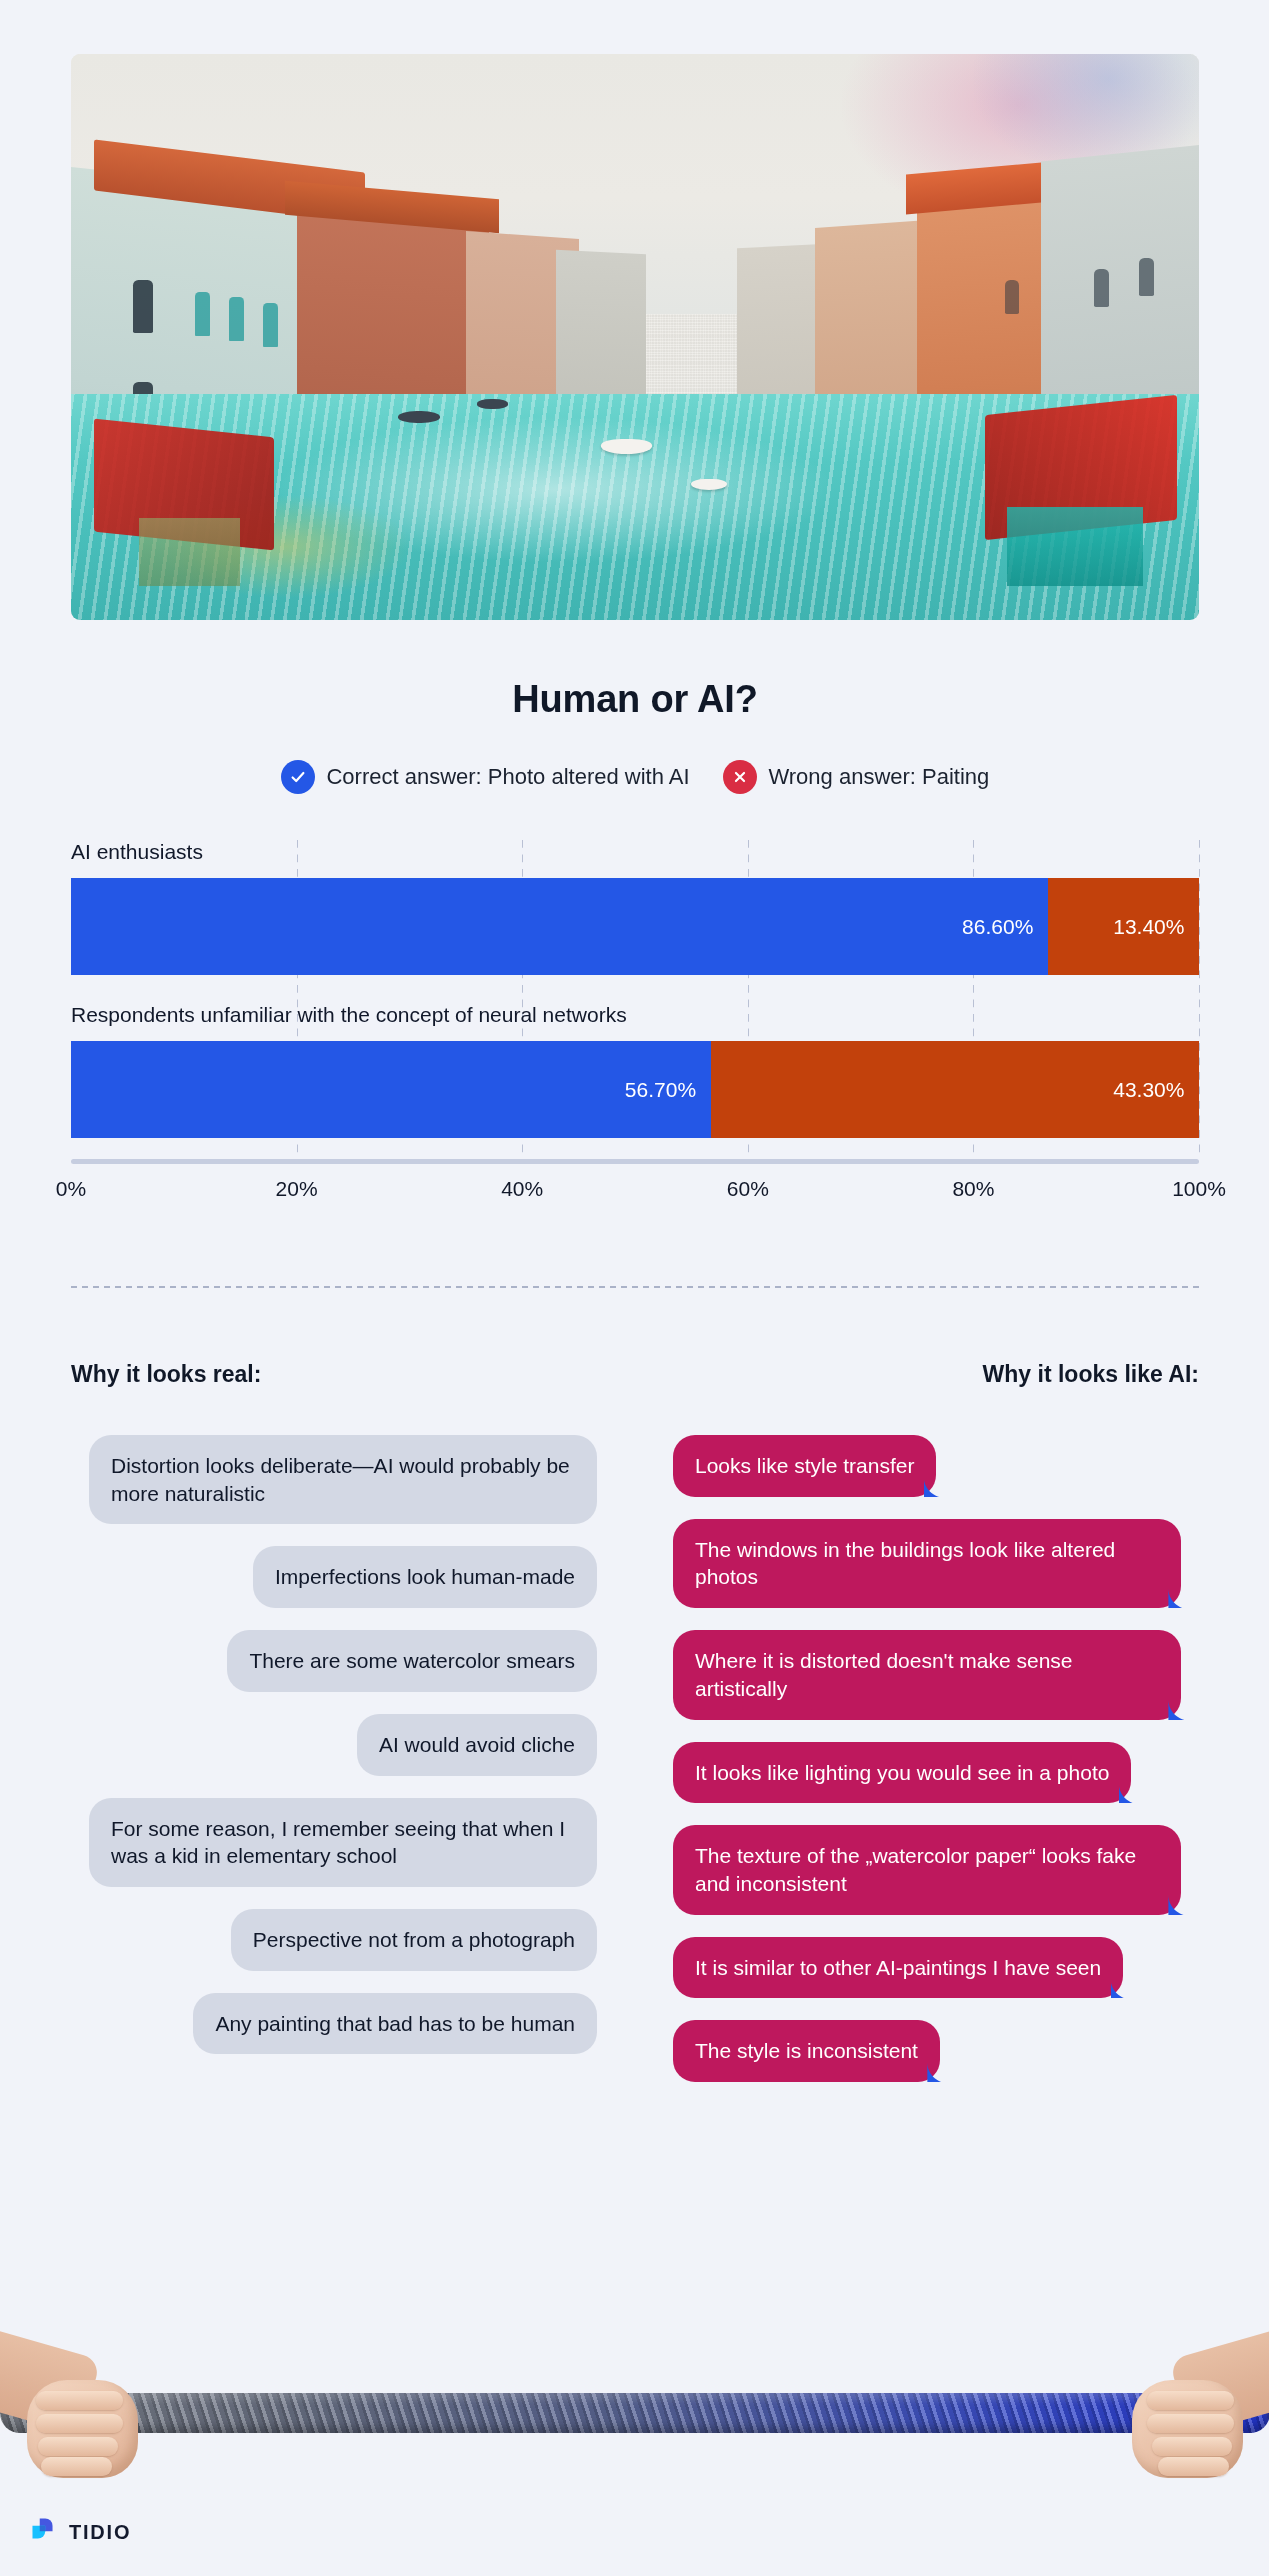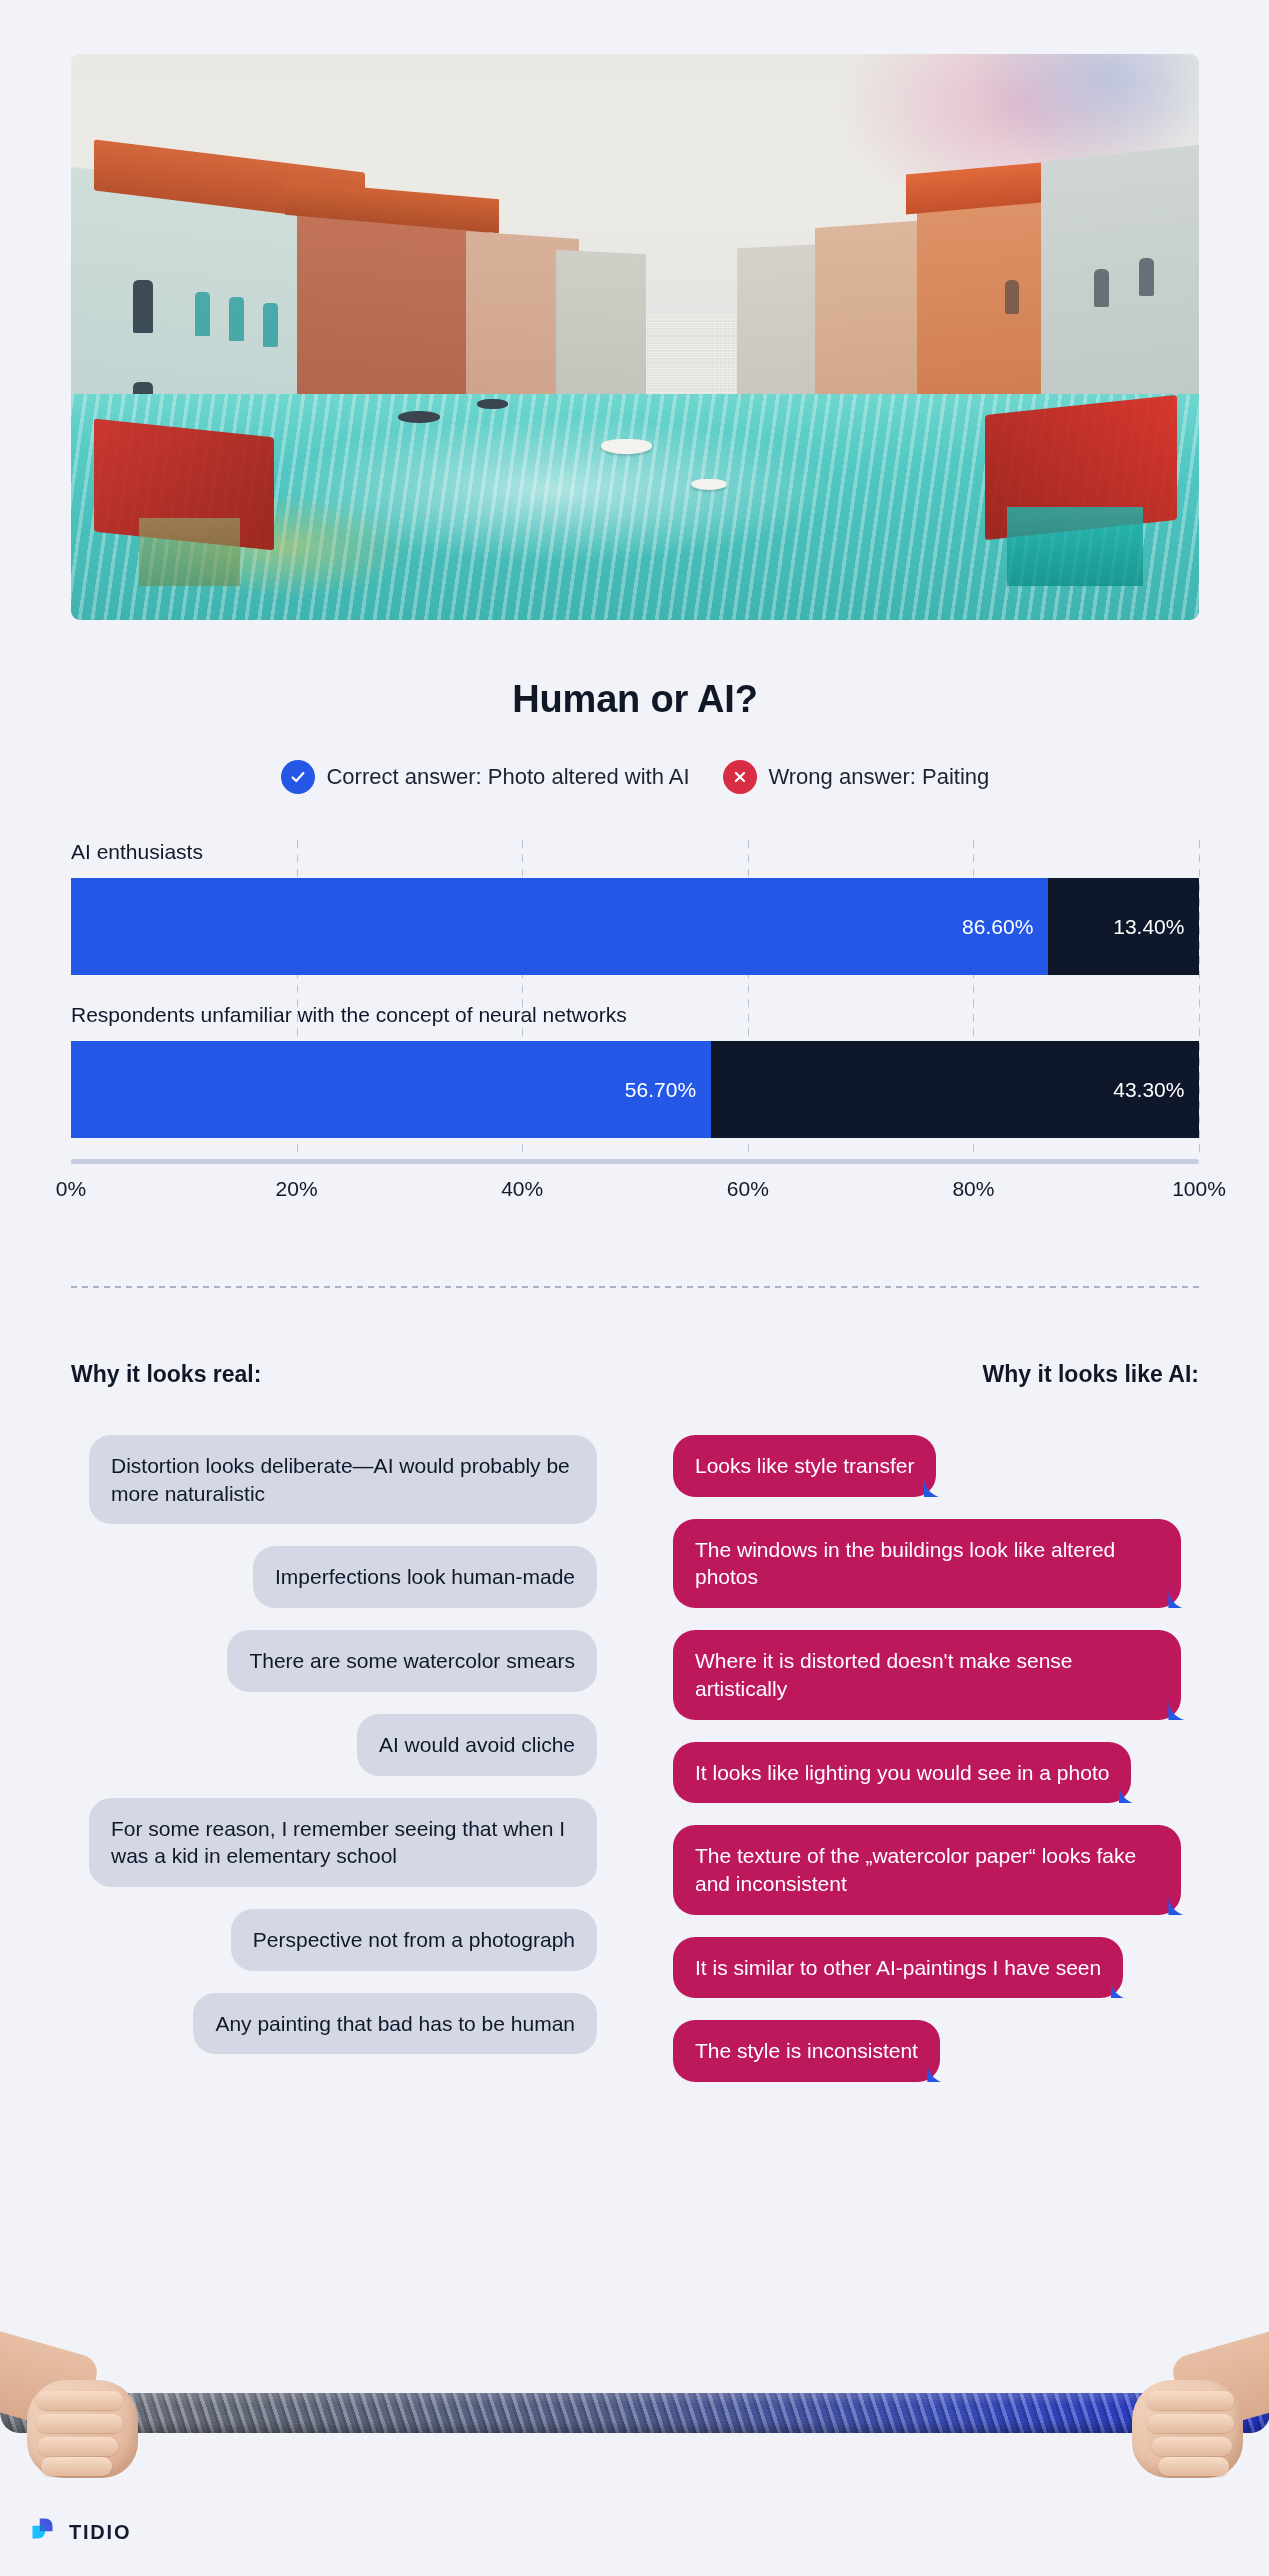--- a/index.html
+++ b/index.html
@@ -131,21 +131,21 @@
   }
   .grow { position:absolute; left:0; width:100%; }
   .grow-label {
     position:absolute; left:0; top:0; font-size:21px; color:#11182a; white-space:nowrap;
   }
   .bar {
     position:absolute; left:0; top:38px; width:100%; height:97px; display:flex;
   }
   .seg { display:flex; align-items:center; justify-content:flex-end; height:100%; }
   .seg-ok  { background:#2457e6; }
-  .seg-bad { background:#0f172a; }
+  .seg-bad { background:#c2410c; }
   .seg-val { color:#fff; font-size:21px; padding-right:14.5px; white-space:nowrap; }
 
   .axis-line {
     position:absolute; left:0; top:319px; width:100%; height:4.5px;
     background:#c6cde0; border-radius:2.7px;
   }
   .ticks { position:absolute; left:0; top:337px; width:100%; height:36px; }
   .tick { position:absolute; top:0; font-size:21px; color:#11182a; transform:translateX(-50%); }
 
   .divider {

